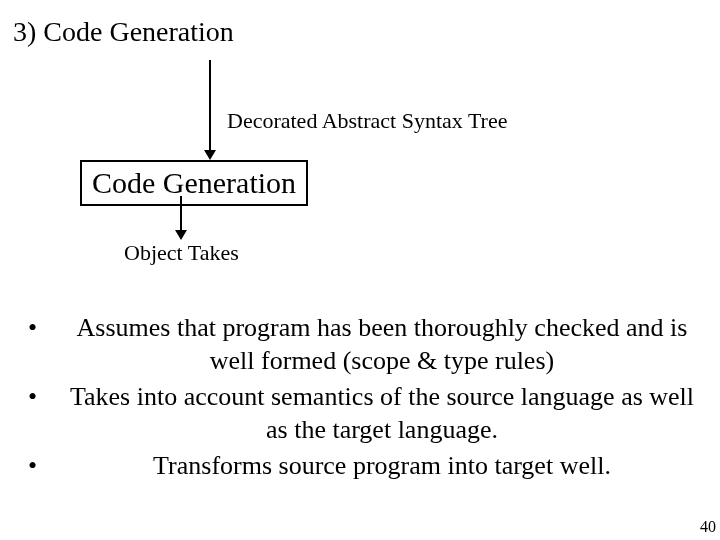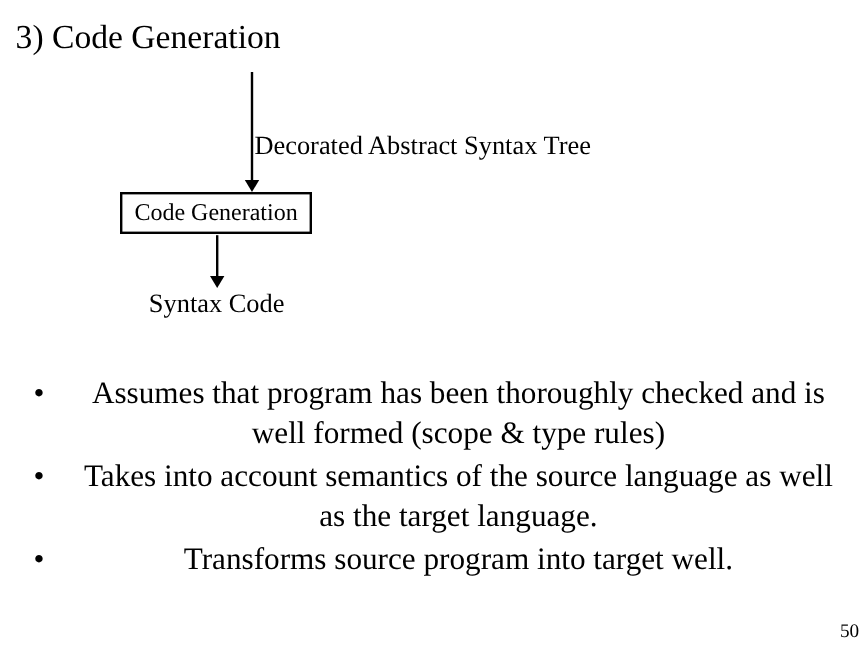--- a/index.html
+++ b/index.html
@@ -37,33 +37,33 @@
   }
   .arrow-head {
     width: 0; height: 0;
     border-left: 6px solid transparent;
     border-right: 6px solid transparent;
     border-top: 10px solid #000;
     margin-left: -5px;
   }
   .label1 {
     position: absolute;
-    left: 212px;
+    left: 227px;
     top: 108px;
     font-size: 22px;
     white-space: nowrap;
     font-family: Liberation Serif, serif;
   }
   .box {
     position: absolute;
-    left: 100px;
+    left: 80px;
     top: 160px;
     border: 2px solid #000;
     padding: 4px 10px;
-    font-size: 20px;
+    font-size: 30px;
     white-space: nowrap;
   }
   .label2 {
     position: absolute;
     left: 124px;
     top: 240px;
     font-size: 22px;
     white-space: nowrap;
   }
   .bullets {
@@ -106,30 +106,30 @@
 
 <div class="label1">Decorated Abstract Syntax Tree</div>
 
 <div class="box">Code Generation</div>
 
 <div class="arrow2">
   <div class="arrow-line" style="height:34px;"></div>
   <div class="arrow-head"></div>
 </div>
 
-<div class="label2">Syntax Code</div>
+<div class="label2">Object Takes</div>
 
 <div class="bullets">
   <div class="bullet">
     <div class="bullet-marker">•</div>
     <div class="bullet-text">Assumes that program has been thoroughly checked and is well formed (scope &amp; type rules)</div>
   </div>
   <div class="bullet">
     <div class="bullet-marker">•</div>
     <div class="bullet-text">Takes into account semantics of the source language as well as the target language.</div>
   </div>
   <div class="bullet">
     <div class="bullet-marker">•</div>
     <div class="bullet-text">Transforms source program into target well.</div>
   </div>
 </div>
 
-<div class="page-num">50</div>
+<div class="page-num">40</div>
 
 </body></html>

